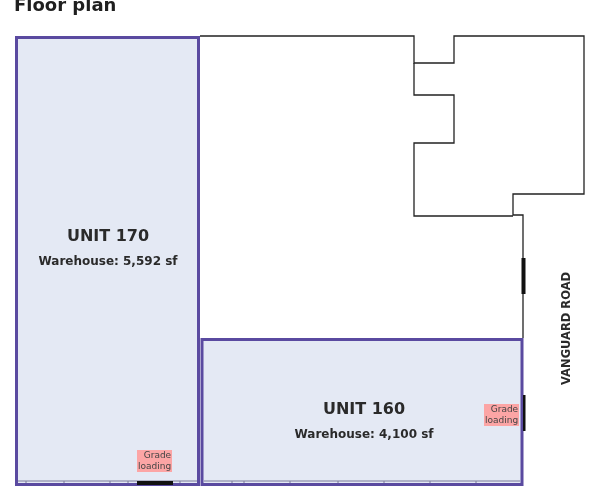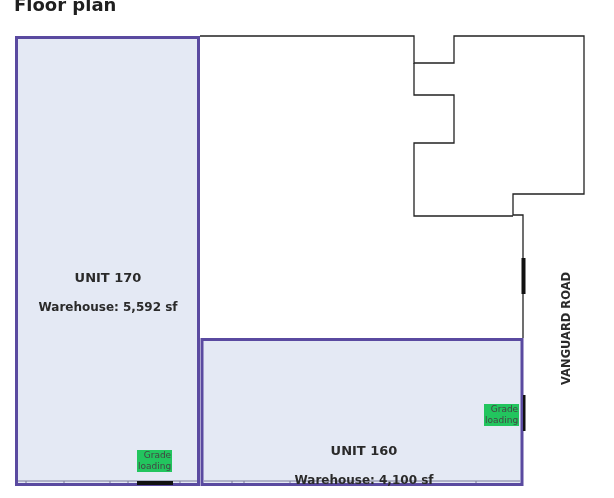--- a/index.html
+++ b/index.html
@@ -1,22 +1,22 @@
 <!DOCTYPE html>
 <html><head>
   <meta charset="utf-8">
   <style>
     html, body { margin: 0; padding: 0; background: #ffffff; }
     body { width: 614px; height: 498px; position: relative; overflow: hidden; font-family: "DejaVu Sans", "Liberation Sans", sans-serif; }
     .title { position: absolute; left: 14px; top: -6px; font-size: 18px; font-weight: bold; color: #1f1f1f; letter-spacing: 0px; }
     svg.plan { position: absolute; left: 0; top: 0; }
     .unit-label { position: absolute; text-align: center; color: #2a2a2a; font-weight: bold; }
-    .unit-name { font-size: 13px; margin-top: 44px; }
-    .unit-area { font-size: 12px; margin-top: 15px; }
-    .small-label { position: absolute; font-size: 9px; color: #444; text-align: right; line-height: 11px; background: #22c55e; padding: 0 1px; }
+    .unit-name { font-size: 16px; }
+    .unit-area { font-size: 12px; margin-top: 9px; }
+    .small-label { position: absolute; font-size: 9px; color: #444; text-align: right; line-height: 11px; background: #fca5a5; padding: 0 1px; }
     .road { position: absolute; font-size: 11.5px; font-weight: bold; color: #2a2a2a; transform: rotate(-90deg); transform-origin: center center; white-space: nowrap; }
   </style>
 </head>
 <body>
 
 <div class="title">Floor plan</div>
 
 <svg class="plan" width="614" height="498" viewBox="0 0 614 498">
 
   <path d="M200 36 H414 V63 H454 V36 H584 V194 H513 V215 H523 V338" fill="none" stroke="#222" stroke-width="1.3"></path>

